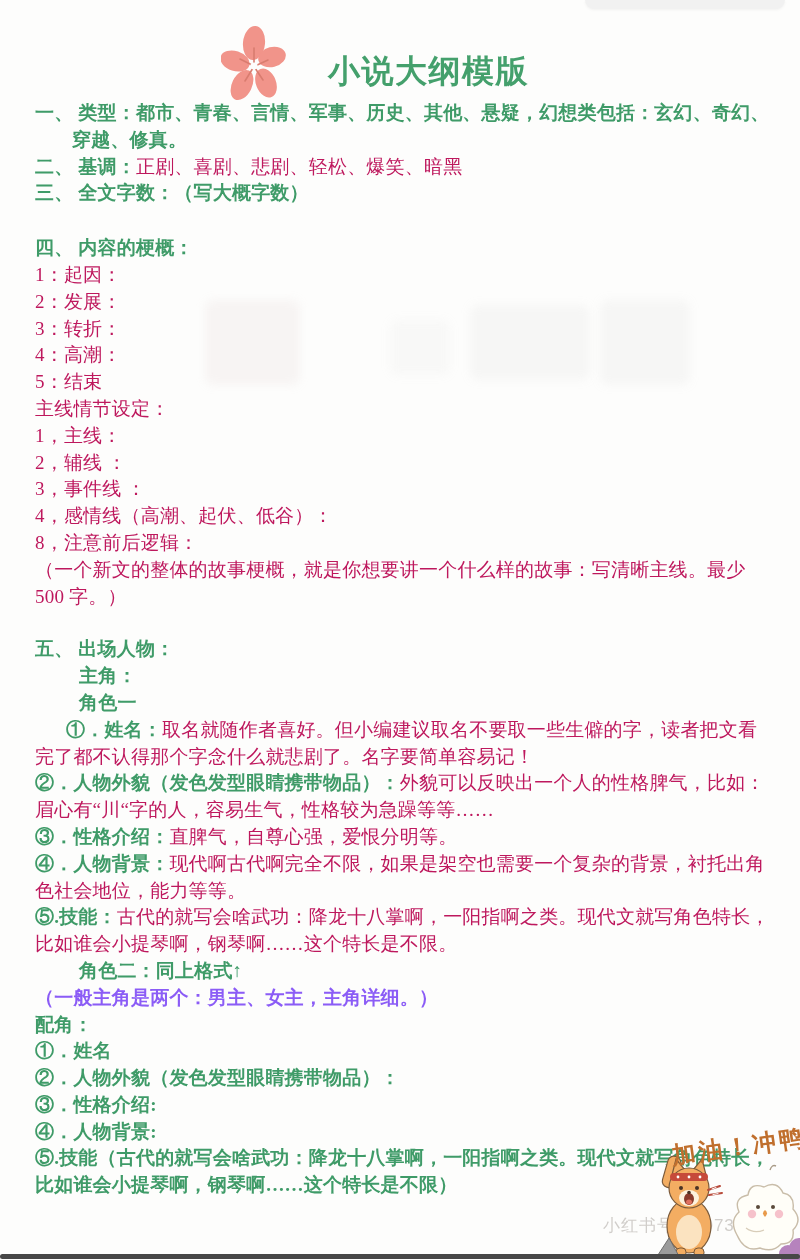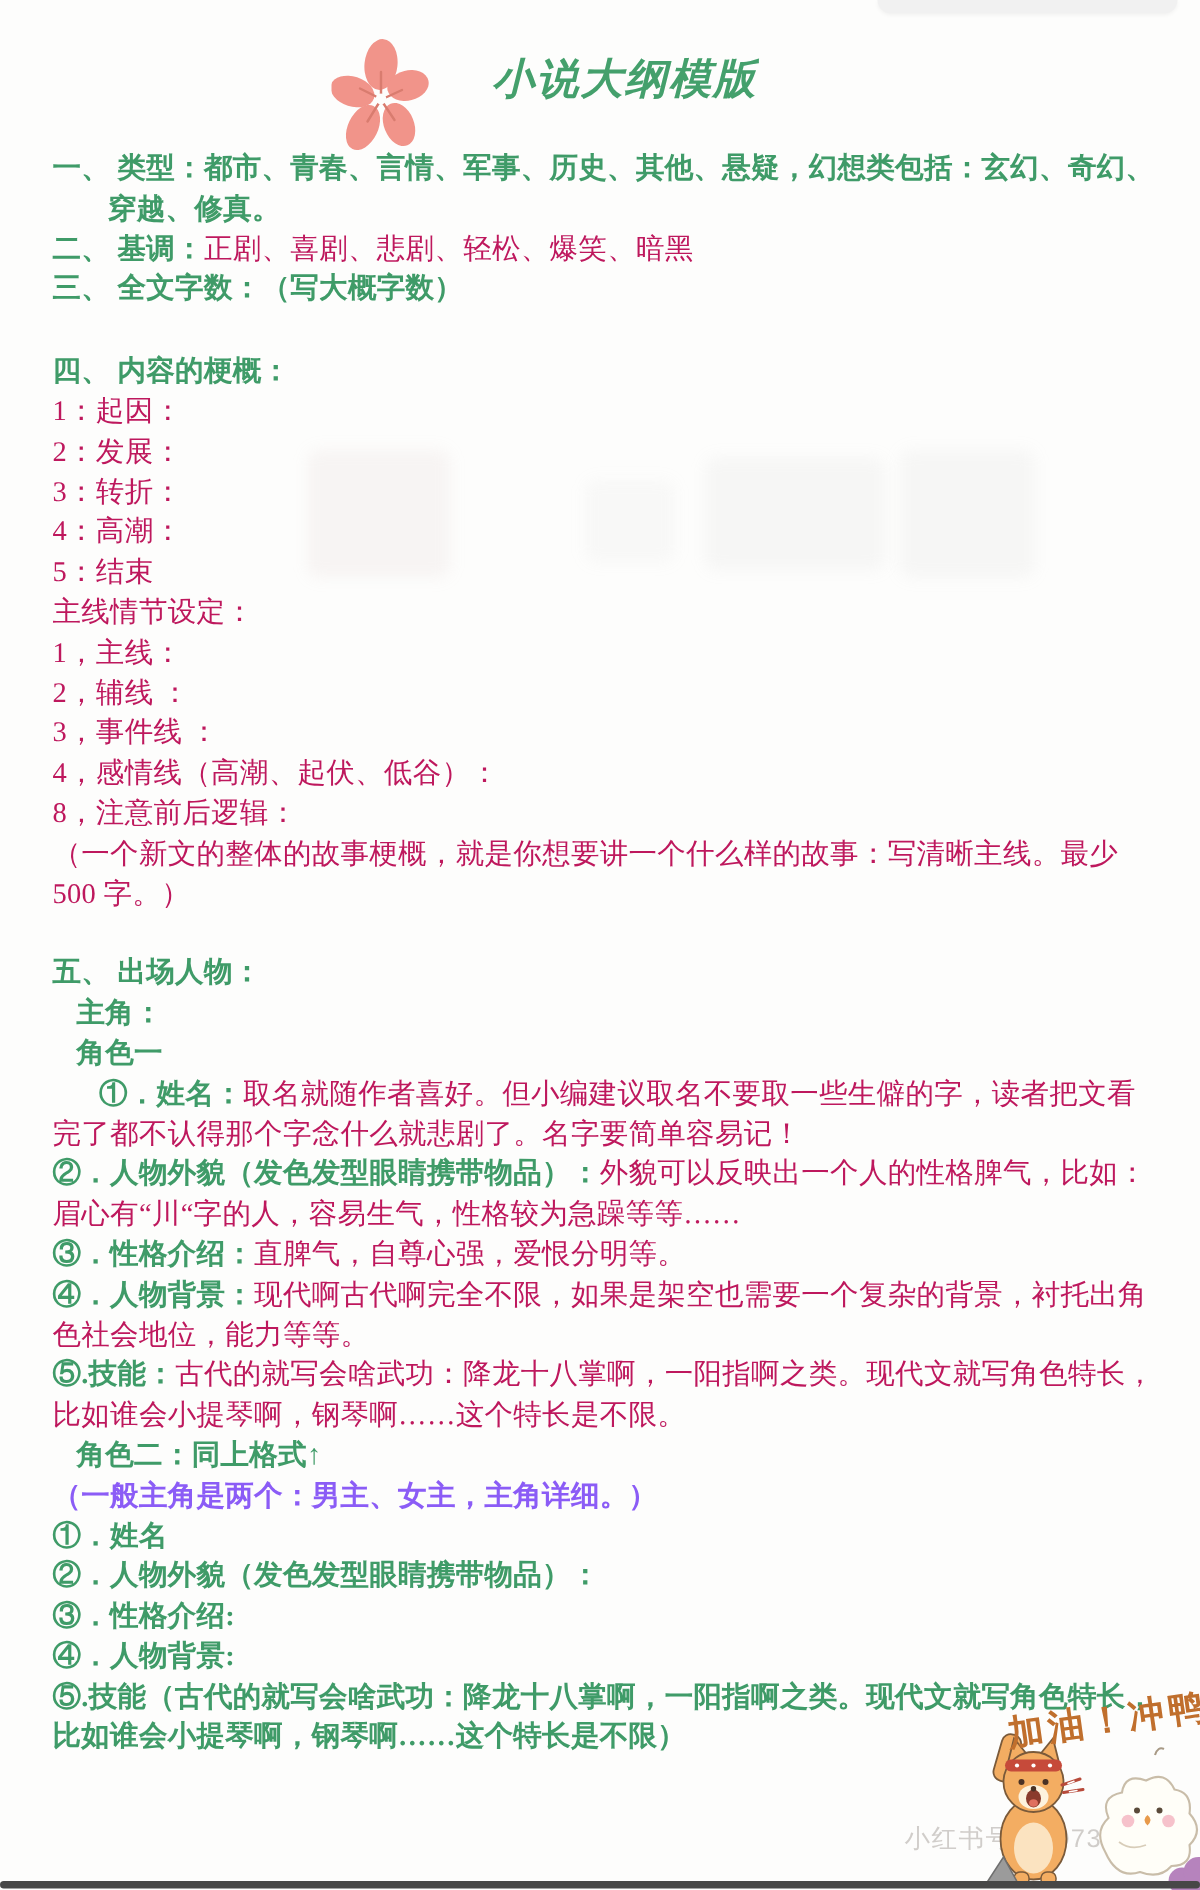--- a/index.html
+++ b/index.html
@@ -15,43 +15,42 @@
   .top-bar {
     position:absolute; top:0; left:585px; width:200px; height:9px;
     background:#f1f1f1; border-radius:0 0 10px 10px;
     box-shadow:0 1px 3px rgba(0,0,0,0.05);
   }
 
   
   .header { position:absolute; top:22px; left:0; width:100%; height:80px; }
   .flower { position:absolute; left:221px; top:4px; }
   .title {
-    position:absolute; left:328px; top:12px;
+    position:absolute; left:328px; top:28px;
     font-family:"Liberation Sans","DejaVu Sans",sans-serif;
-    font-size:28px; font-weight:700; letter-spacing:1.5px;
+    font-size:32px; font-weight:700; letter-spacing:1.5px;
     color:#44a06c;
-    font-style:italic;
   }
 
   
   .wm-blob { position:absolute; filter:blur(5px); border-radius:8px; }
   .wmb1 { left:205px; top:300px; width:95px; height:85px; background:rgba(205,185,185,0.12); }
   .wmb2 { left:470px; top:305px; width:120px; height:75px; background:rgba(190,185,185,0.10); }
   .wmb3 { left:600px; top:300px; width:90px; height:85px; background:rgba(190,185,185,0.10); }
   .wmb4 { left:390px; top:320px; width:60px; height:55px; background:rgba(190,185,185,0.08); }
 
   
   .doc { position:absolute; left:35px; top:100px; width:735px; }
   p.line { margin:0; font-size:19px; line-height:26.8px; letter-spacing:0.2px; }
   .seg-g { color:#3f9b68; font-weight:700; }
   .seg-k { color:#be185d; }
   .seg-r { color:#8b5cf6; font-weight:700; }
   p.hang      { padding-left:37px; text-indent:-37px; }
   p.indent1   { margin-left:37px; }
-  p.sub       { margin-left:16px; }
+  p.sub       { margin-left:44px; }
   p.firstline { text-indent:31px; }
 
   
   .watermark-id {
     position:absolute; left:603px; top:1214px; z-index:1;
     font-family:"Liberation Sans","DejaVu Sans",sans-serif;
     font-size:17px; letter-spacing:1px;
     color:rgba(172,166,160,0.55);
   }
   .mascots { position:absolute; left:642px; top:1150px; z-index:2; }
@@ -124,20 +123,21 @@
       <p class="line plain"><span class="seg-g">五、 出场人物：</span></p>
       <p class="line sub"><span class="seg-g">主角：</span></p>
       <p class="line sub"><span class="seg-g">角色一</span></p>
       <p class="line firstline"><span class="seg-g">①．姓名：</span><span class="seg-k">取名就随作者喜好。但小编建议取名不要取一些生僻的字，读者把文看完了都不认得那个字念什么就悲剧了。名字要简单容易记！</span></p>
       <p class="line plain"><span class="seg-g">②．人物外貌（发色发型眼睛携带物品）：</span><span class="seg-k">外貌可以反映出一个人的性格脾气，比如：眉心有“川“字的人，容易生气，性格较为急躁等等……</span></p>
       <p class="line plain"><span class="seg-g">③．性格介绍：</span><span class="seg-k">直脾气，自尊心强，爱恨分明等。</span></p>
       <p class="line plain"><span class="seg-g">④．人物背景：</span><span class="seg-k">现代啊古代啊完全不限，如果是架空也需要一个复杂的背景，衬托出角色社会地位，能力等等。</span></p>
       <p class="line plain"><span class="seg-g">⑤.技能：</span><span class="seg-k">古代的就写会啥武功：降龙十八掌啊，一阳指啊之类。现代文就写角色特长，比如谁会小提琴啊，钢琴啊……这个特长是不限。</span></p>
       <p class="line sub"><span class="seg-g">角色二：同上格式↑</span></p>
       <p class="line plain"><span class="seg-r">（一般主角是两个：男主、女主，主角详细。）</span></p>
+      <p class="line plain"><span class="seg-g">配角：</span></p>
       <p class="line plain"><span class="seg-g">①．姓名</span></p>
       <p class="line plain"><span class="seg-g">②．人物外貌（发色发型眼睛携带物品）：</span></p>
       <p class="line plain"><span class="seg-g">③．性格介绍:</span></p>
       <p class="line plain"><span class="seg-g">④．人物背景:</span></p>
       <p class="line plain"><span class="seg-g">⑤.技能（古代的就写会啥武功：降龙十八掌啊，一阳指啊之类。现代文就写角色特长，比如谁会小提琴啊，钢琴啊……这个特长是不限）</span></p>
     </div>
 
   <div class="watermark-id">小红书号：40737555</div>
 
   <div class="mascots">

